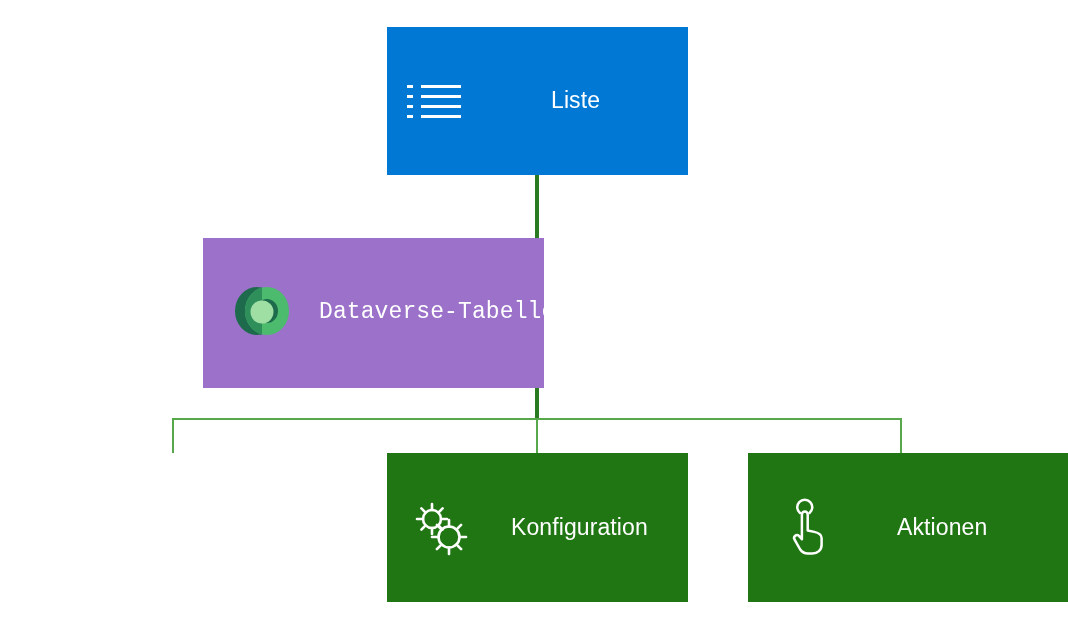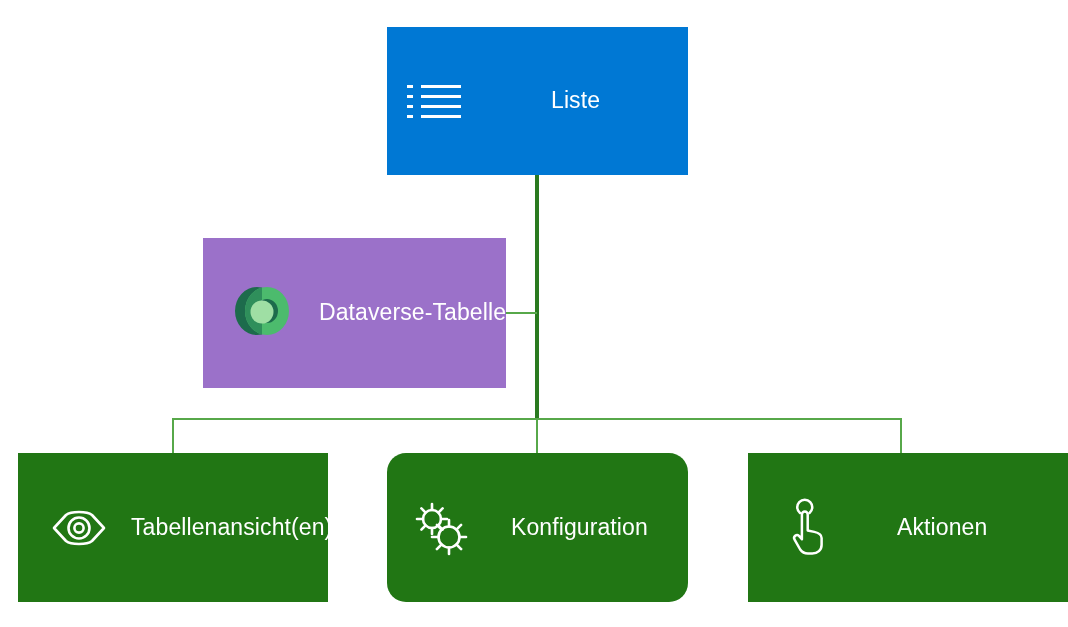--- a/index.html
+++ b/index.html
@@ -83,31 +83,32 @@
   .listicon .bar {
     height: 3px;
     background: #ffffff;
     flex: 1 1 auto;
   }
 
   
   #node-dataverse {
     left: 203px;
     top: 238px;
-    width: 303px;
+    width: 341px;
     height: 150px;
     background: #9b71c9;
+    font-family: Liberation Mono, monospace;
   }
   #node-dataverse .icon-wrap { width: 62px; margin-left: 28px; }
   #node-dataverse .node-label { margin-left: 26px; }
 
   
   .node-green { background: #217614; top: 453px; height: 149px; }
   #node-views   { left: 18px;  width: 310px; }
-  #node-config  { left: 387px; width: 301px; border-radius: 19px; }
+  #node-config  { left: 387px; width: 301px; }
   #node-actions { left: 748px; width: 334px; }
 
   #node-views .icon-wrap   { width: 56px; margin-left: 33px; }
   #node-views .node-label  { margin-left: 24px; }
   #node-config .icon-wrap  { width: 56px; margin-left: 26px; }
   #node-config .node-label { margin-left: 42px; }
   #node-actions .icon-wrap { width: 46px; margin-left: 41px; }
   #node-actions .node-label{ margin-left: 62px; }
 
   svg { display: block; overflow: visible; }
@@ -173,30 +174,20 @@
 
         <path d="M36,5 a22,24 0 1,0 0,48 a22,24 0 1,0 0,-48 Z
                  M36,17 a11,12 0 1,1 0,24 a11,12 0 1,1 0,-24 Z" fill="#2f8f5b" fill-rule="evenodd" clip-path="url(#clipLeft)"></path>
 
         <circle cx="31" cy="30" r="11.5" fill="#9fdfa4"></circle>
       </svg>
     </div>
     <div class="node-label">Dataverse-Tabelle</div>
   </div>
 
-  <div class="node node-green" id="node-views">
-    <div class="icon-wrap">
-      <svg width="56" height="40" viewBox="0 0 56 40">
-        <path d="M3,20 L15,7 C20,3 36,3 41,7 L53,20 L41,33 C36,37 20,37 15,33 Z" fill="none" stroke="#ffffff" stroke-width="2.6" stroke-linejoin="round"></path>
-        <circle cx="28" cy="20" r="10.5" fill="none" stroke="#ffffff" stroke-width="2.6"></circle>
-        <circle cx="28" cy="20" r="4.6" fill="none" stroke="#ffffff" stroke-width="2.6"></circle>
-      </svg>
-    </div>
-    <div class="node-label">Tabellenansicht(en)</div>
-  </div>
 
   <div class="node node-green" id="node-config">
     <div class="icon-wrap">
       <svg width="56" height="56" viewBox="0 0 56 56">
         <g fill="none" stroke="#ffffff" stroke-width="2.6" stroke-linecap="round">
 
           <circle cx="19" cy="19" r="9"></circle>
           <line x1="19" y1="10" x2="19" y2="4"></line>
           <line x1="25.4" y1="12.6" x2="29.6" y2="8.4"></line>
           <line x1="28" y1="19" x2="34" y2="19"></line>

